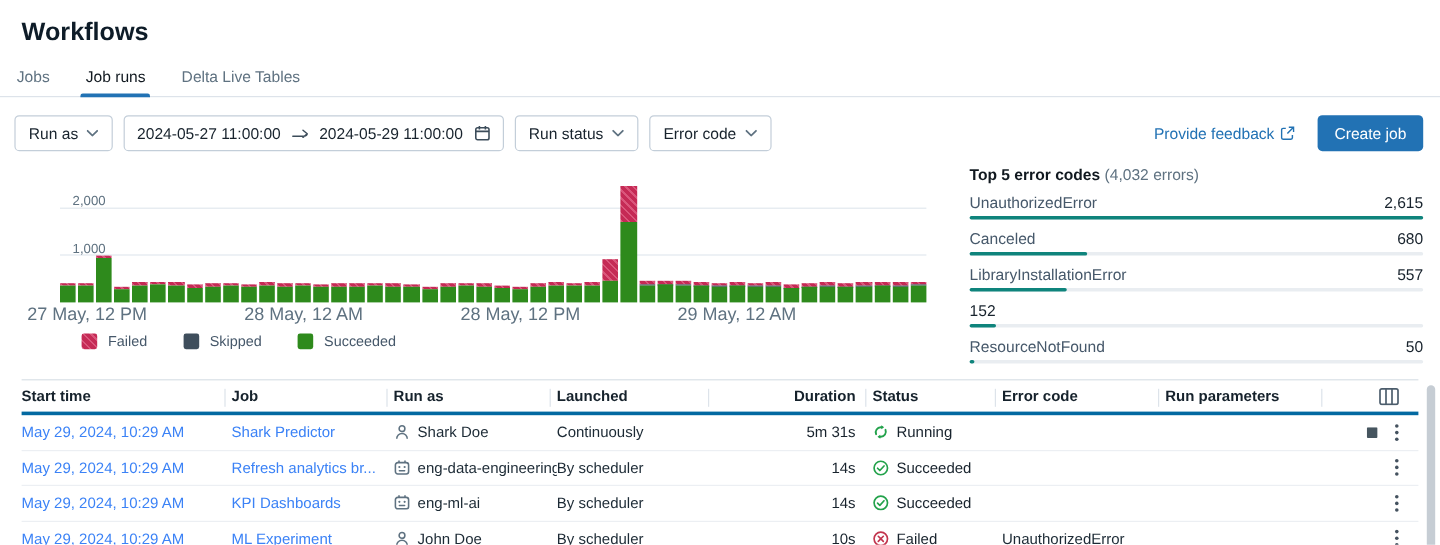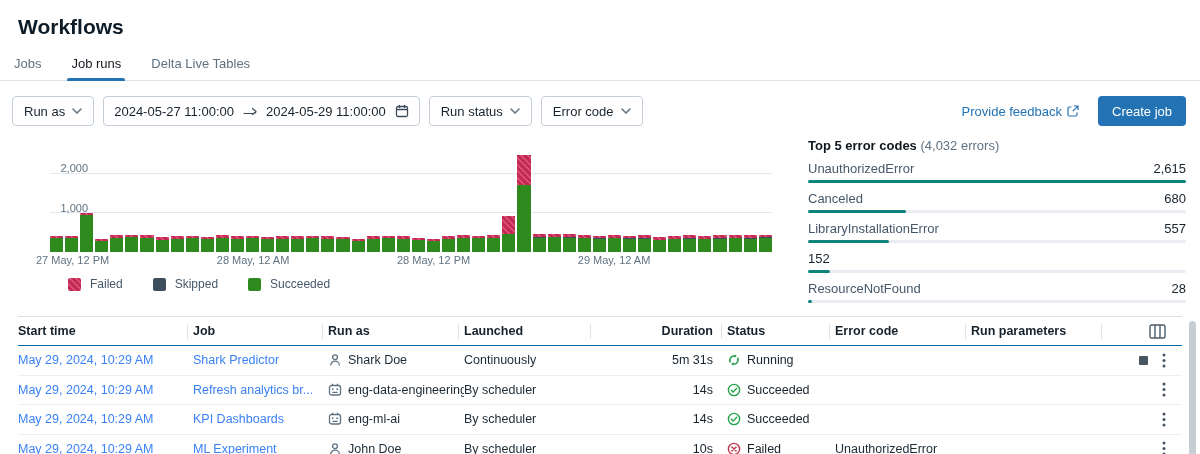--- a/index.html
+++ b/index.html
@@ -34,41 +34,41 @@
   .plot { position:absolute; left:42px; right:8px; top:10px; height:102px; }
   .gridline { position:absolute; left:0; right:0; height:1px; background:#e2e8ee; }
   .chart-bars { position:absolute; left:0; right:0; bottom:0; top:0; display:flex; align-items:flex-end; gap:2px; }
   .bar-slot { flex:1; display:flex; flex-direction:column-reverse; }
   .seg { width:100%; }
   .seg-succeeded { background:#2e8a1c; }
   .seg-skipped { background:#3f4e5c; }
   .seg-failed { background:repeating-linear-gradient(45deg,#da567b 0 1.6px,#c52a55 1.6px 4.6px); }
   .y-tick { position:absolute; right:calc(100% - 38px); transform:translateY(-50%); font-size:11px; color:#5f7281; }
   .x-axis { position:absolute; left:42px; right:8px; top:114px; height:14px; }
-  .x-tick { position:absolute; transform:translateX(-50%); white-space:nowrap; font-size:11px; color:#5f7281; }
+  .x-tick { position:absolute; transform:translateX(-50%); white-space:nowrap; font-size:15px; color:#5f7281; }
   .legend { position:absolute; left:60px; top:137px; display:flex; gap:30px; }
   .legend-item { display:flex; align-items:center; gap:9px; font-size:12px; color:#46586a; cursor:pointer; }
   .swatch { width:13px; height:13px; border-radius:2px; }
 
   
   .error-panel { flex:1; margin-left:28px; padding-top:0; }
   .panel-title-row { font-size:13px; margin-top:-2px; }
   .panel-title { font-weight:700; color:#10181f; }
   .panel-subtitle { color:#5f7281; }
   .err-item { margin-top:8px; cursor:pointer; }
   .err-row { display:flex; justify-content:space-between; align-items:baseline; font-size:13px; }
   .err-label { color:#46586a; }
   .err-value { color:#18232d; }
   .err-track { margin-top:4px; height:3px; background:#e9edf1; border-radius:2px; position:relative; }
   .err-fill { position:absolute; left:0; top:0; bottom:0; background:#0f847c; border-radius:2px; }
 
   
   .runs-table { margin:13px 18px 0 18px; border-top:1px solid #d9e0e7; position:relative; }
   .tr { display:grid; grid-template-columns:175px 135px 136px 132px 131px 108px 136px 136px 1fr; align-items:center; }
-  .thead { height:29px; border-bottom:1px solid #0369a1; }
+  .thead { height:29px; border-bottom:3px solid #0369a1; }
   .th { position:relative; font-size:12.5px; font-weight:700; color:#16222c; padding:0 10px 0 0; height:100%; display:flex; align-items:center; }
   .th::after { content:""; position:absolute; right:5px; top:7px; height:15px; width:1px; background:#dde3ea; }
   .th-duration { justify-content:flex-end; padding-right:14px; }
   .th-actions { justify-content:flex-end; padding-right:16px; }
   .th-actions::after { display:none; }
   .row { height:29.5px; border-bottom:1px solid #eceff3; font-size:12.5px; }
   .td { padding-right:12px; white-space:nowrap; overflow:hidden; display:flex; align-items:center; gap:6px; }
   .td-duration { justify-content:flex-end; padding-right:14px; color:#18232d; }
   .td-actions { justify-content:flex-end; gap:14px; padding-right:16px; overflow:visible; }
   a.cell-link { color:#3b82f6; text-decoration:none; cursor:pointer; }
@@ -422,21 +422,21 @@
         <div class="err-row">
             <span class="err-value">152</span>
           </div>
         <div class="err-track">
             <div class="err-fill" style="width: 5.81262%;"></div>
           </div>
       </div>
       <div class="err-item">
         <div class="err-row">
             <span class="err-label">ResourceNotFound</span>
-            <span class="err-value">28</span>
+            <span class="err-value">50</span>
           </div>
         <div class="err-track">
             <div class="err-fill" style="width: 1.07075%;"></div>
           </div>
       </div>
     </div>
   </div>
 
   <div class="runs-table">
     <div class="tr thead">

